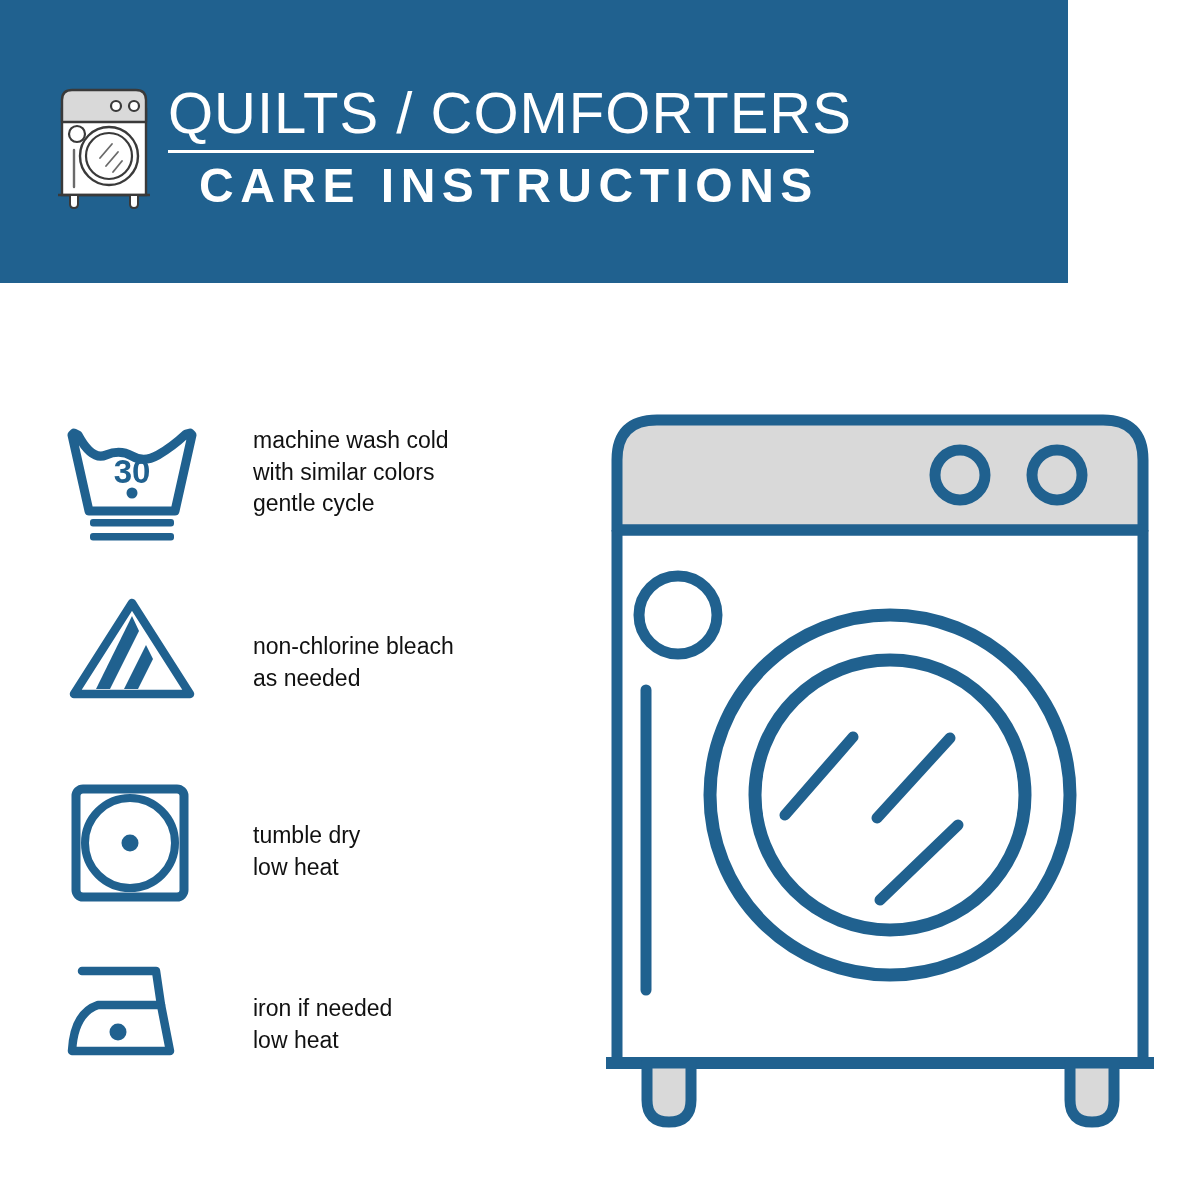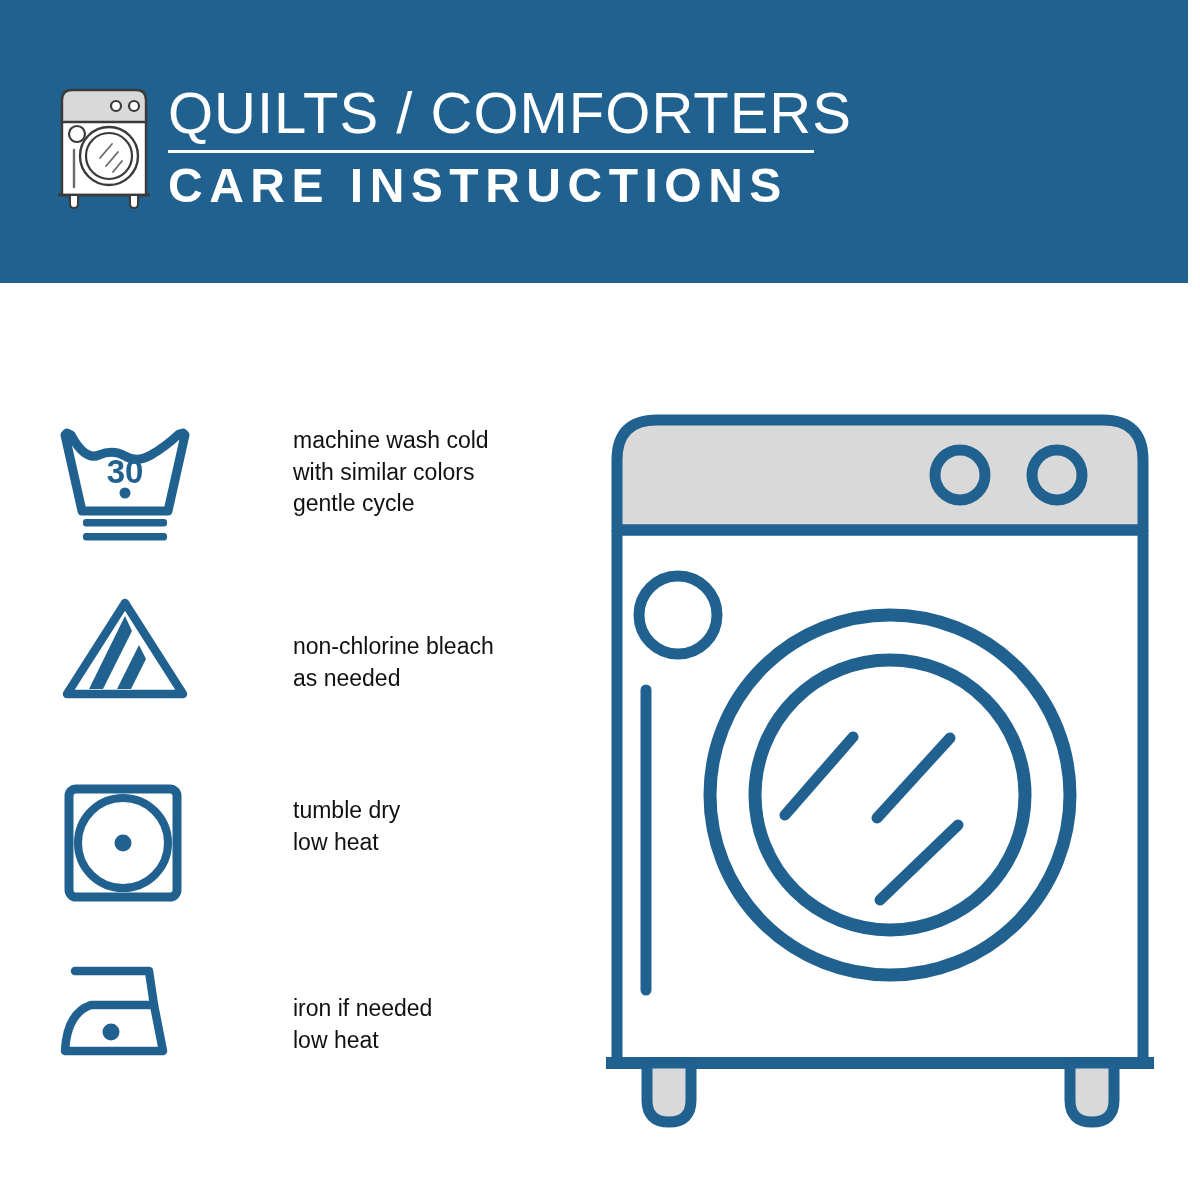--- a/index.html
+++ b/index.html
@@ -5,21 +5,21 @@
   html,body{margin:0;padding:0;}
   body{
     width:1200px;height:1200px;
     background:#ffffff;
     font-family:"Liberation Sans", sans-serif;
     overflow:hidden;
     position:relative;
   }
   
   #header{
-    position:absolute;left:0;top:0;width:1188px;height:283px;
+    position:absolute;left:0;top:0;width:1068px;height:283px;
     background:#20618F;
   }
   #header-logo{
     position:absolute;left:54px;top:82px;width:100px;height:128px;
   }
   #header-titles{
     position:absolute;left:168px;top:82px;width:660px;
   }
   #title-main{
     color:#ffffff;
@@ -34,48 +34,48 @@
     width:646px;height:3px;background:#ffffff;margin-top:6px;margin-bottom:5px;
   }
   #title-sub{
     color:#ffffff;
     font-size:48px;
     font-weight:bold;
     letter-spacing:6.5px;
     line-height:56px;
     white-space:nowrap;
     font-family:"Liberation Sans", sans-serif;
+    margin-left:31px;
   }
   
   #care-list{
     position:absolute;left:0;top:283px;width:540px;height:917px;
   }
   .care-row{
     position:absolute;left:0;width:540px;
   }
   .care-icon{
-    position:absolute;left:55px;top:0;
+    position:absolute;left:62px;top:0;
   }
   .care-text{
     position:absolute;left:253px;
     color:#111111;
     font-size:23px;
     line-height:31.5px;
     font-family:"Liberation Sans", sans-serif;
     white-space:pre-line;
-    margin-left:40px;
   }
   
   #care-row-0{top:140px;}
   #care-row-1{top:306px;}
   #care-row-2{top:500px;}
   #care-row-3{top:672px;}
   #care-row-0 .care-text{top:2px;}
   #care-row-1 .care-text{top:42px;}
-  #care-row-2 .care-text{top:12px;}
+  #care-row-2 .care-text{top:37px;}
   #care-row-3 .care-text{top:38px;}
   
   #machine-illustration{
     position:absolute;left:600px;top:400px;width:560px;height:730px;
   }
 </style>
 </head>
 <body>
 
 <div id="header">

